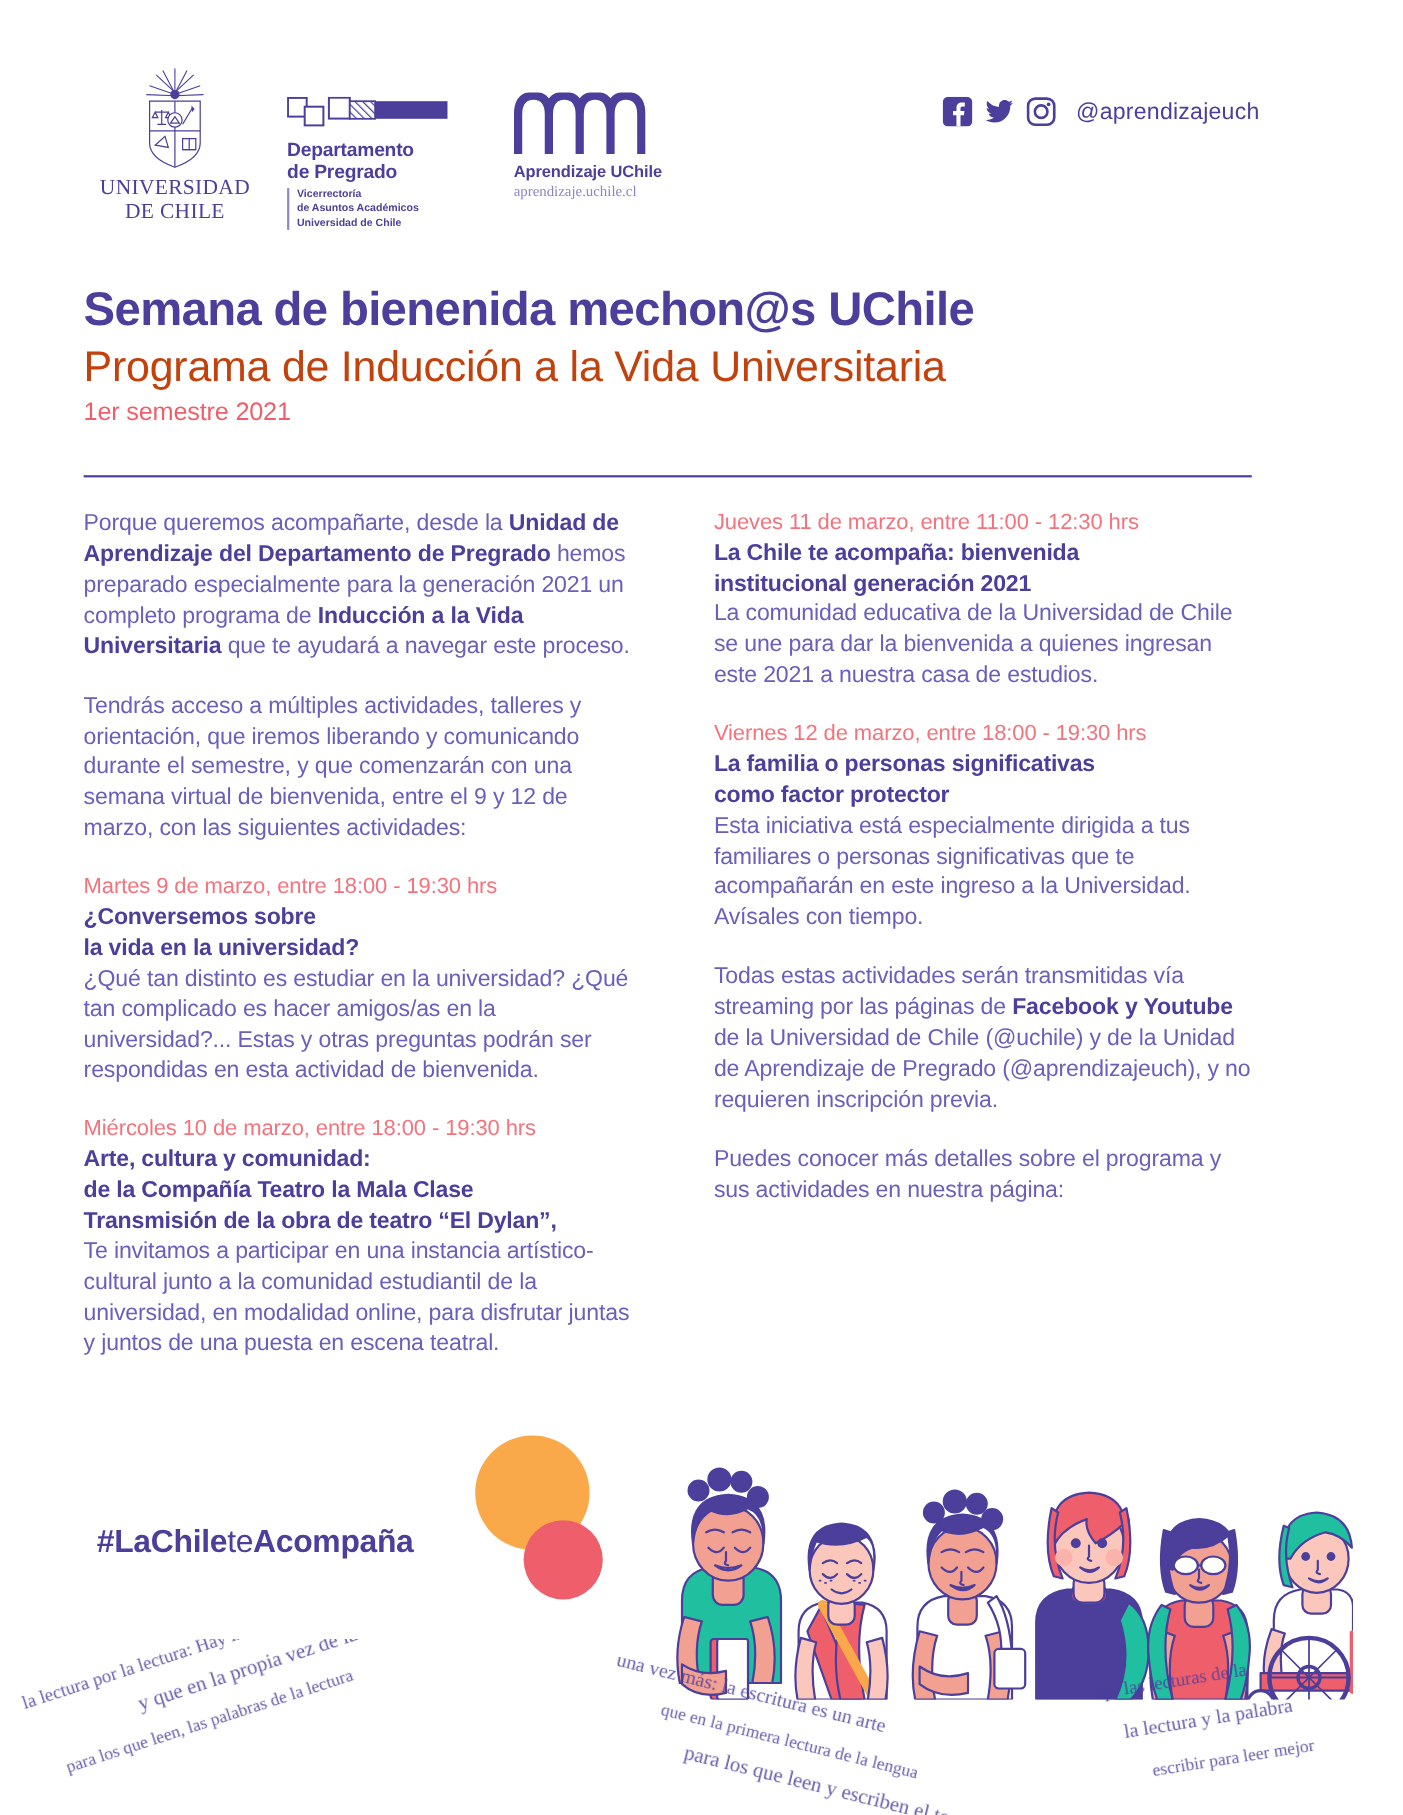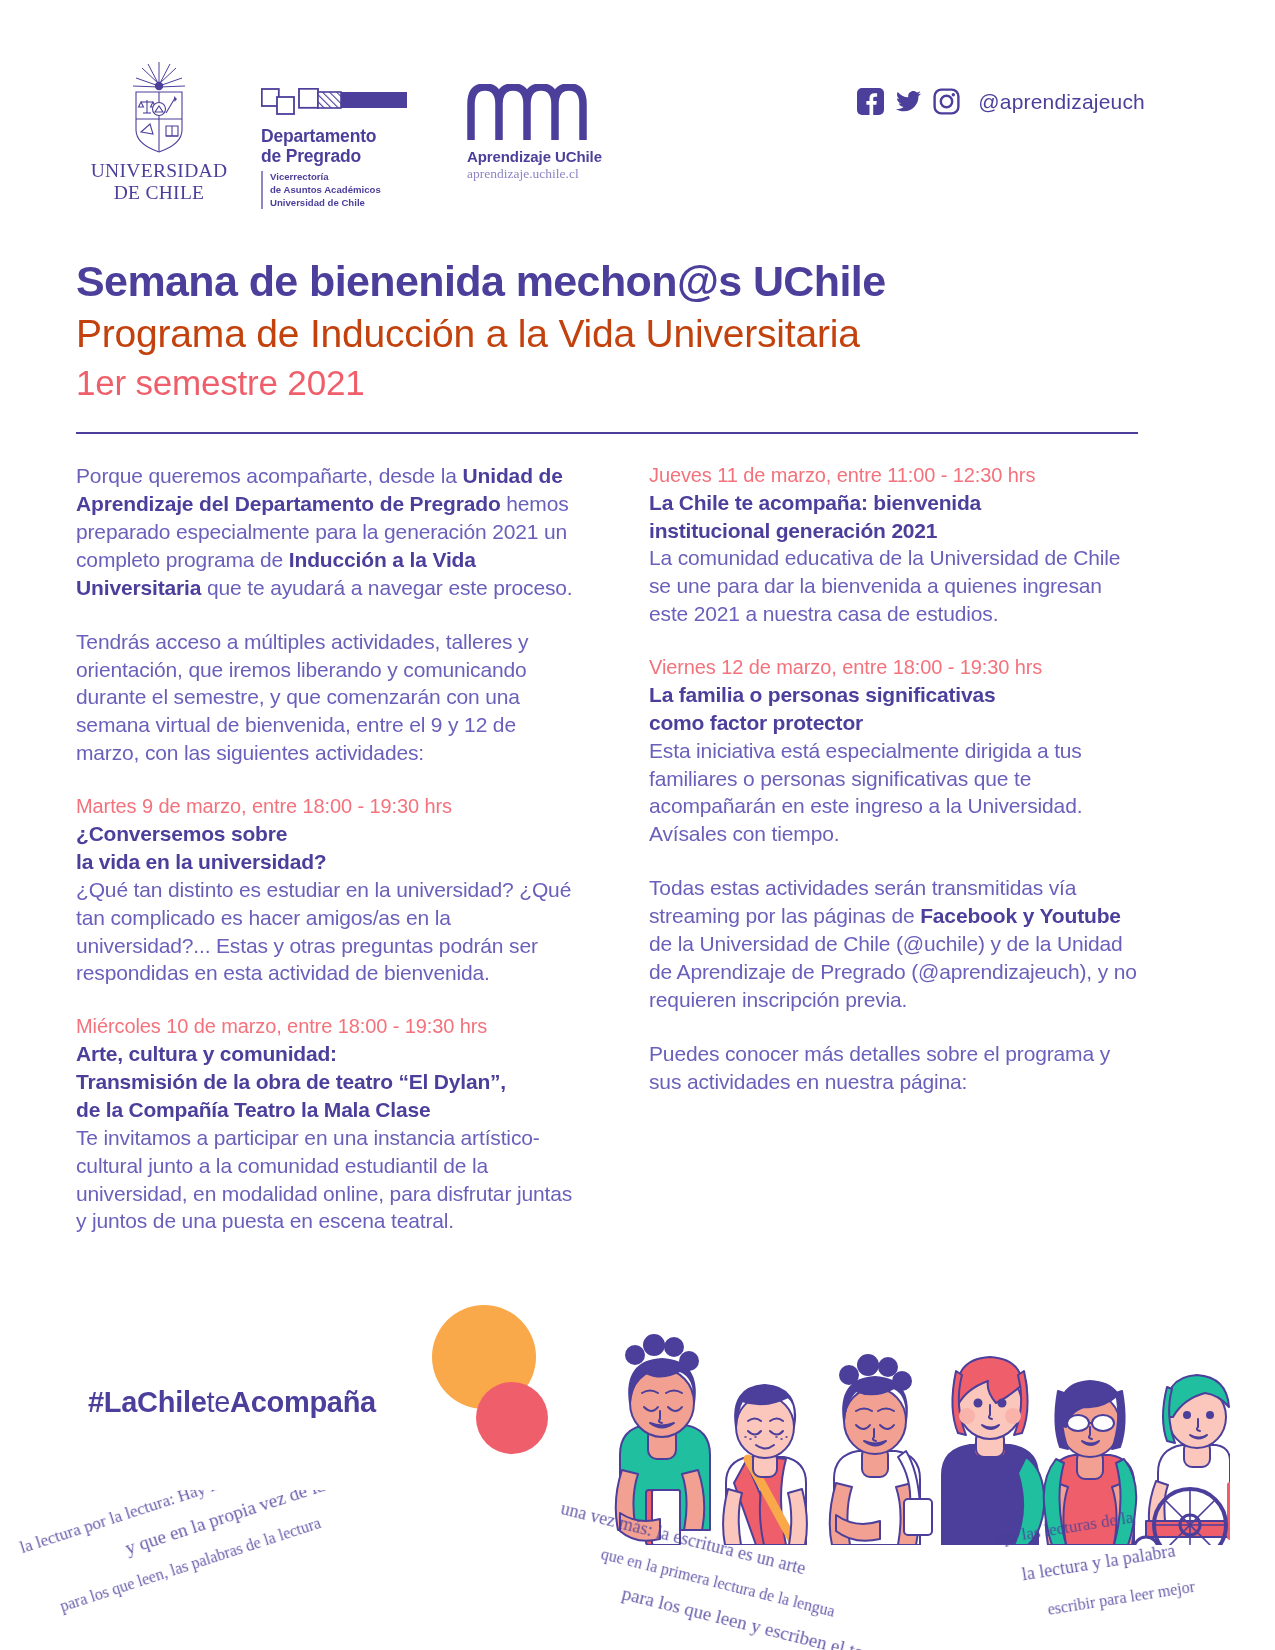--- a/index.html
+++ b/index.html
@@ -35,21 +35,21 @@
   .apr-url{margin-top:1px;color:#8c85c4;font-size:13.5px;font-family:Liberation Serif, serif;}
 
   .social{position:absolute;right:130px;top:88px;display:flex;align-items:center;gap:11px;}
   .social .sicon{width:27px;height:27px;display:block;}
   .social-handle{color:#4b3f9b;font-size:21px;margin-left:7px;letter-spacing:.2px;}
 
   
   .titles{position:absolute;left:76px;top:256px;width:1100px;}
   .t1{color:#4b3f9b;font-size:43px;font-weight:bold;letter-spacing:-.6px;line-height:1.18;}
   .t2{color:#c2410c;font-size:39px;line-height:1.3;margin-top:2px;letter-spacing:-.2px;}
-  .t3{color:#ef5f6b;font-size:35px;line-height:1.3;margin-top:1px;letter-spacing:-.2px;}
+  .t3{color:#ef5f6b;font-size:23px;line-height:1.3;margin-top:1px;letter-spacing:-.2px;}
 
   .rule{position:absolute;left:76px;top:432px;width:1062px;height:2px;background:#4b3f9b;}
 
   
   .cols{position:absolute;left:76px;top:462px;width:1070px;display:flex;gap:76px;}
   .col{width:497px;}
   p.body{color:#6a60bb;font-size:21px;line-height:1.33;margin:0 0 26px 0;letter-spacing:-.15px;}
   .b{font-weight:bold;color:#4b3f9b;}
   .ev{margin:0 0 26px 0;}
   .ev-date{color:#f4727c;font-size:20px;line-height:1.33;letter-spacing:-.1px;}
@@ -219,22 +219,22 @@
       <div class="ev">
         <div class="ev-date">Martes 9 de marzo, entre 18:00 - 19:30 hrs</div>
         <div class="ev-title">¿Conversemos sobre</div>
         <div class="ev-title">la vida en la universidad?</div>
         <div class="ev-desc">¿Qué tan distinto es estudiar en la universidad? ¿Qué tan complicado es hacer amigos/as en la universidad?... Estas y otras preguntas podrán ser respondidas en esta actividad de bienvenida.</div>
       </div>
 
       <div class="ev">
         <div class="ev-date">Miércoles 10 de marzo, entre 18:00 - 19:30 hrs</div>
         <div class="ev-title">Arte, cultura y comunidad:</div>
+        <div class="ev-title">de la Compañía Teatro la Mala Clase</div>
         <div class="ev-title">Transmisión de la obra de teatro “El Dylan”,</div>
-        <div class="ev-title">de la Compañía Teatro la Mala Clase</div>
         <div class="ev-desc">Te invitamos a participar en una instancia artístico-cultural junto a la comunidad estudiantil de la universidad, en modalidad online, para disfrutar juntas y juntos de una puesta en escena teatral.</div>
       </div>
     </div>
 
     <div class="col">
 
       <div class="ev">
         <div class="ev-date">Jueves 11 de marzo, entre 11:00 - 12:30 hrs</div>
         <div class="ev-title">La Chile te acompaña: bienvenida</div>
         <div class="ev-title">institucional generación 2021</div>

